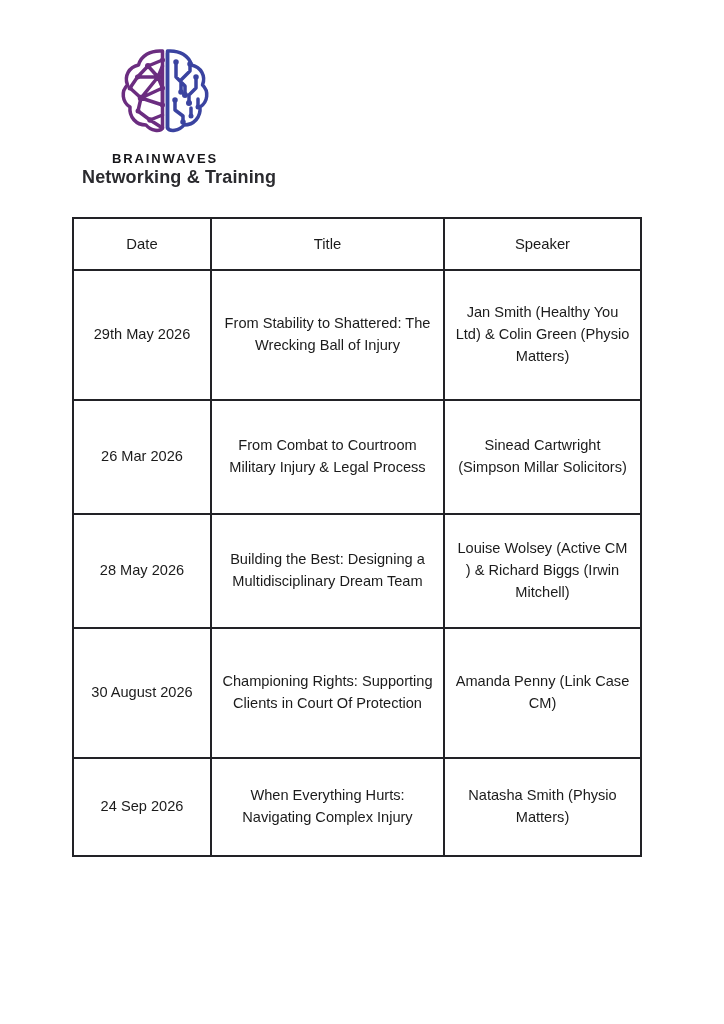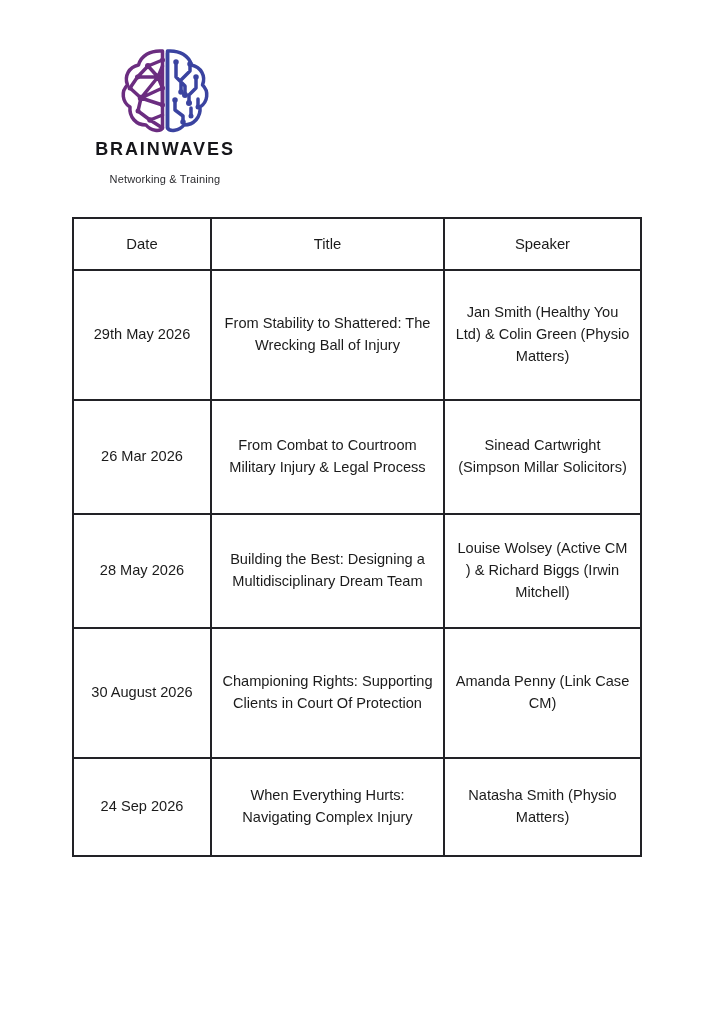--- a/index.html
+++ b/index.html
@@ -32,34 +32,34 @@
     width: 166px;
     text-align: center;
   }
   .logo-mark {
     width: 100px;
     height: 100px;
     margin: 0 auto;
     display: block;
   }
   .logo-wordmark {
-    font-size: 18px;
+    font-size: 13px;
     font-weight: bold;
     letter-spacing: 1.9px;
     color: #16161a;
-    margin-top: 0;
+    margin-top: 12px;
     line-height: 1.1;
     white-space: nowrap;
   }
   .logo-tagline {
-    font-size: 11px;
-    font-weight: normal;
+    font-size: 18px;
+    font-weight: bold;
     color: #2b2b2f;
     letter-spacing: 0.15px;
-    margin-top: 13px;
+    margin-top: 2px;
     line-height: 1.1;
     white-space: nowrap;
   }
 
   .doc-title {
     position: absolute;
     left: 265px;
     top: 96px;
     width: 360px;
     text-align: center;

